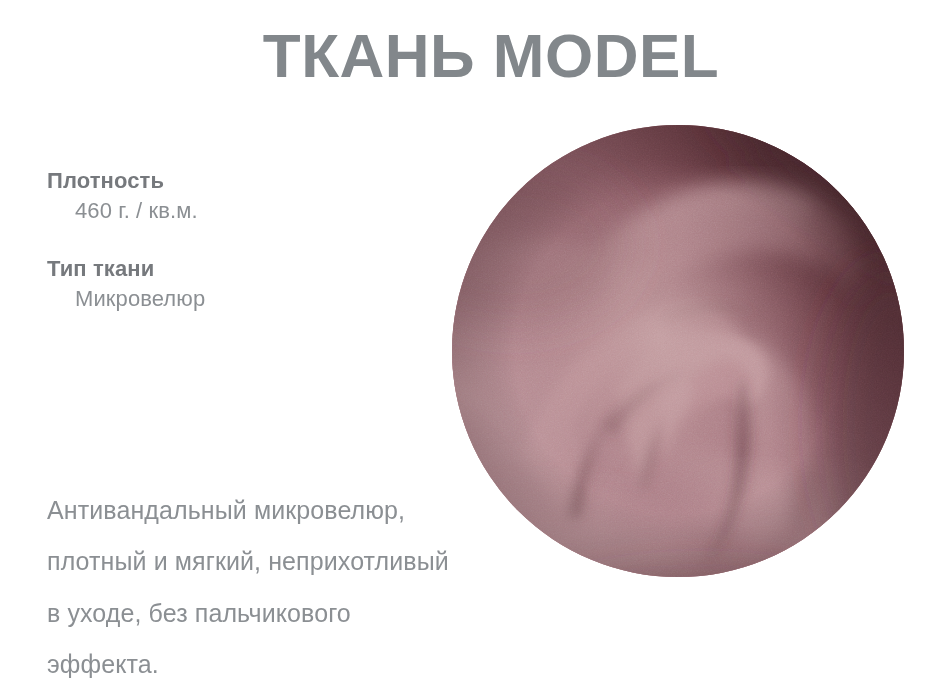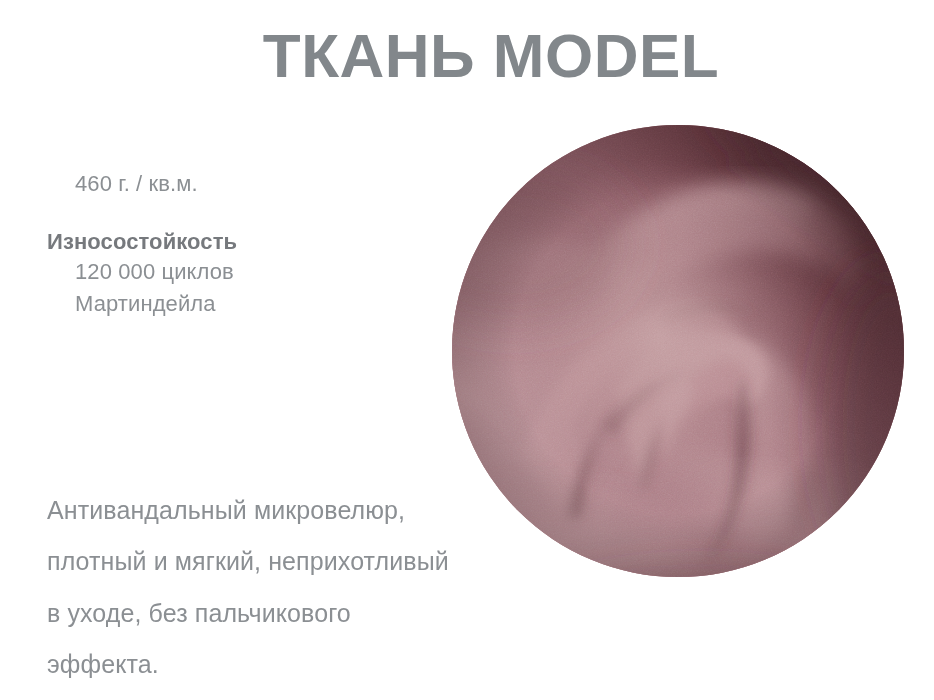--- a/index.html
+++ b/index.html
@@ -97,28 +97,29 @@
 </head>
 <body>
 
 <div id="slide">
 
   <div id="title">ТКАНЬ MODEL</div>
 
   <div id="specs">
 
     <div class="spec">
+      <div class="spec-label">Плотность</div>
       <div class="spec-value">460 г. / кв.м.</div>
     </div>
 
-
     <div class="spec">
-      <div class="spec-label">Износостойкость</div>
-      <div class="spec-value" style="max-width: 250px;">120 000 циклов Мартиндейла</div>
+      <div class="spec-label">Тип ткани</div>
+      <div class="spec-value">Микровелюр</div>
     </div>
+
 
   </div>
 
   <div id="description">Антивандальный микровелюр, плотный и мягкий, неприхотливый в уходе, без пальчикового эффекта.</div>
 
   <div id="fabric-circle">
     <svg viewBox="0 0 452 452" xmlns="http://www.w3.org/2000/svg">
       <defs>
 
         <linearGradient id="base" x1="0.05" y1="0.95" x2="0.95" y2="0.05">

